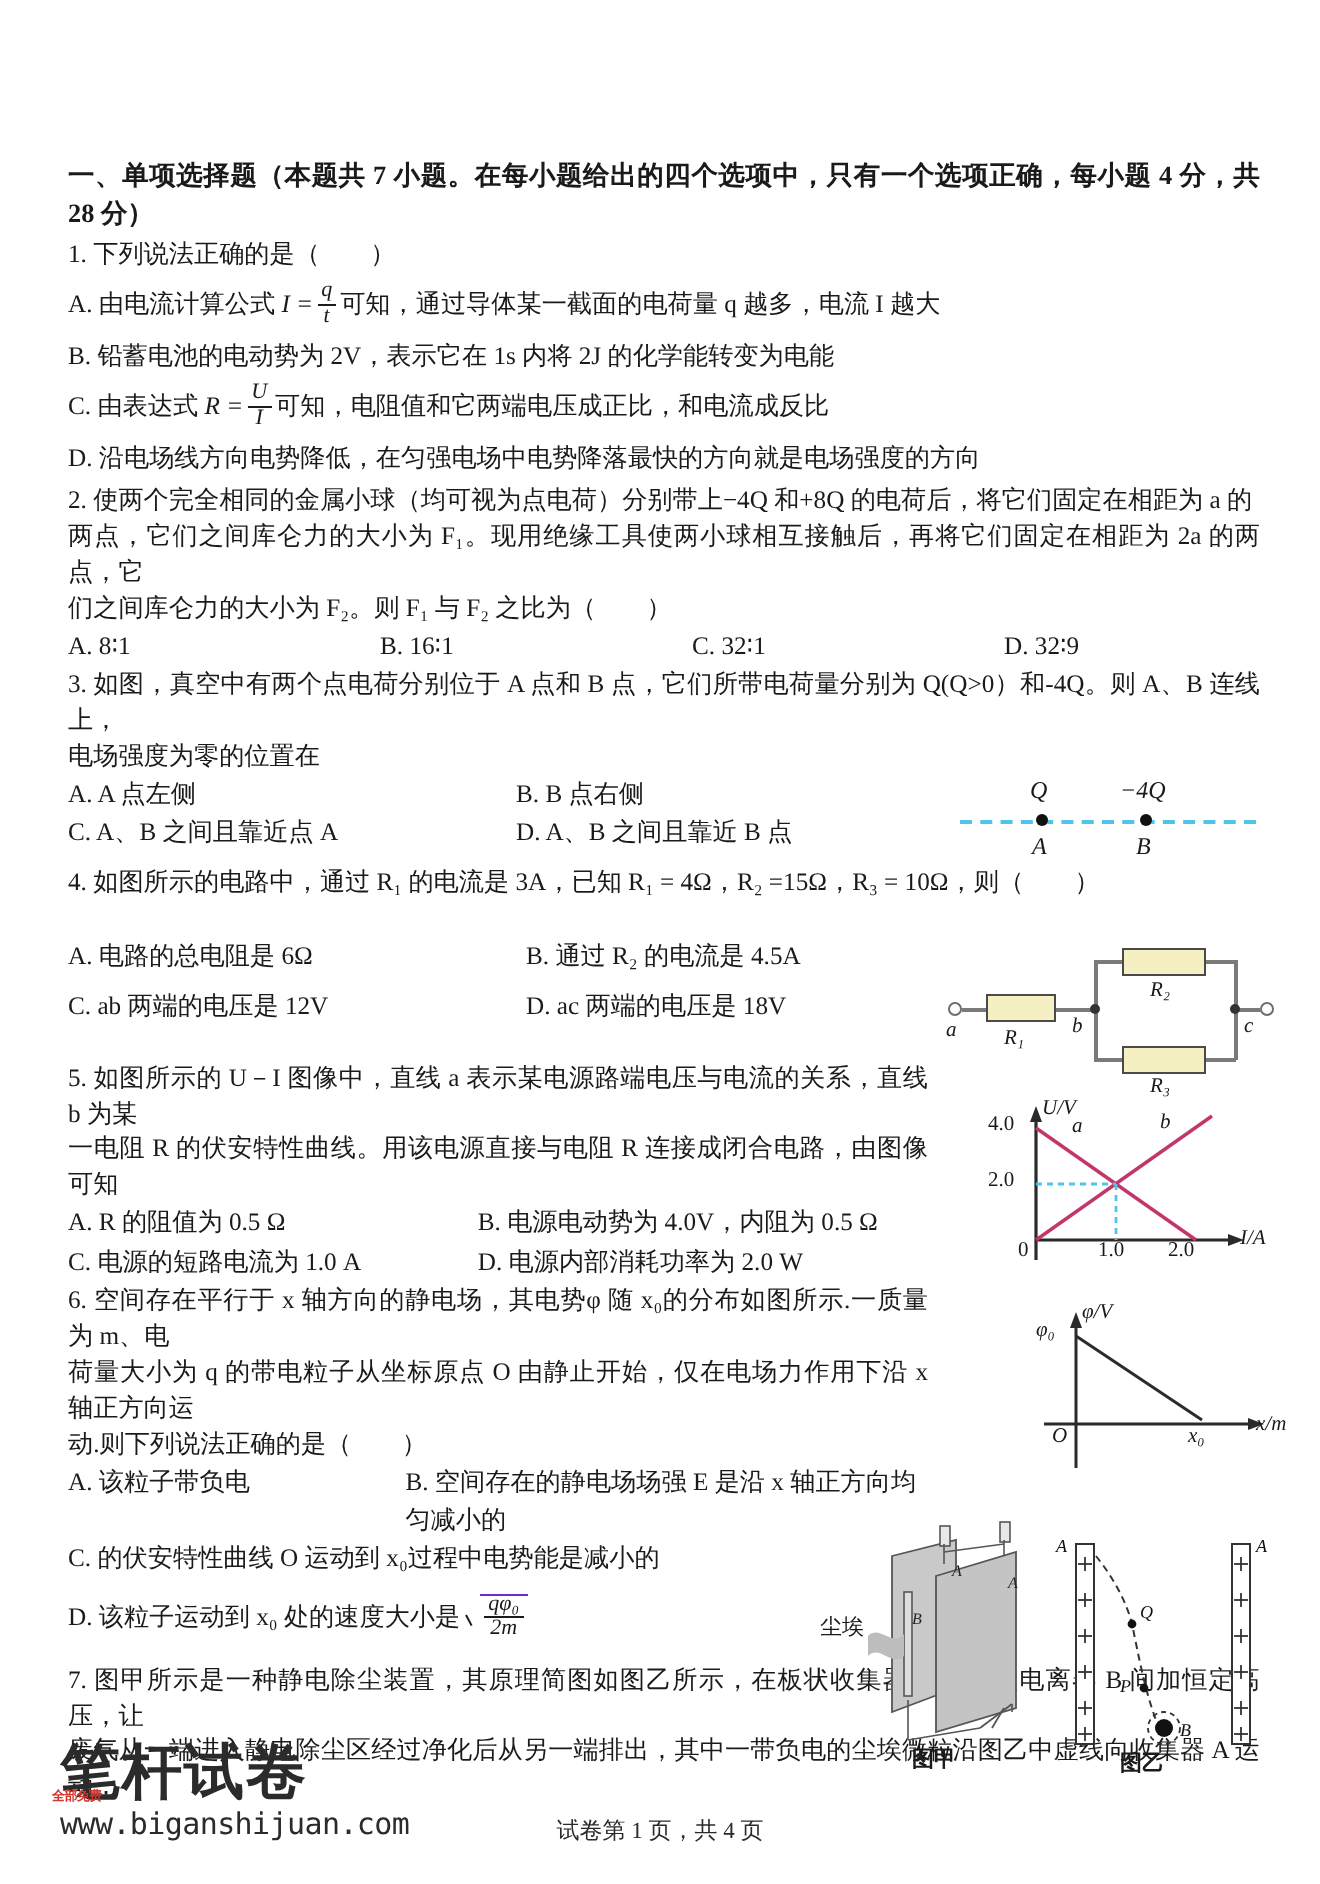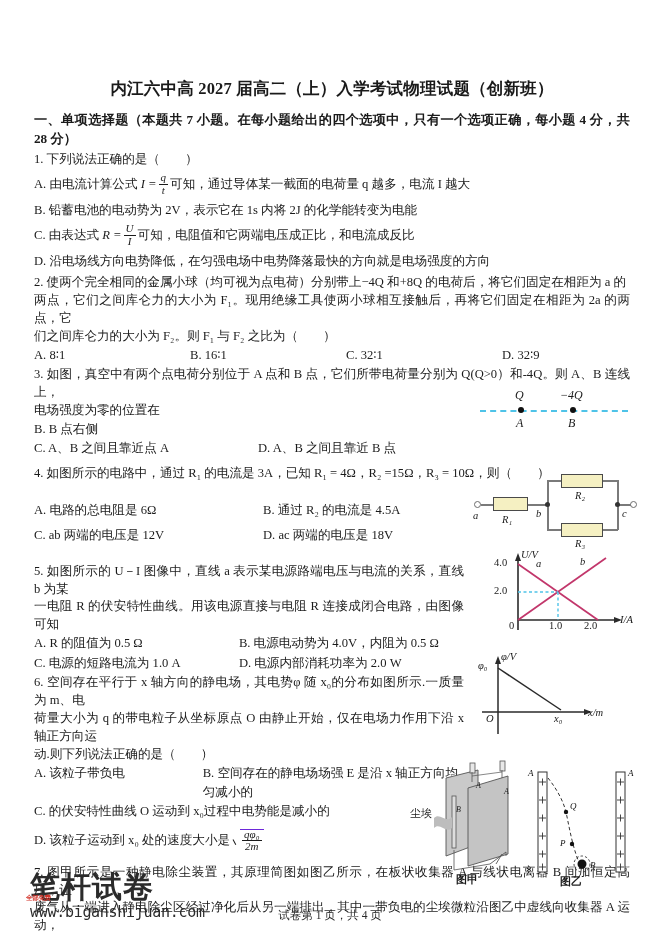--- a/index.html
+++ b/index.html
@@ -162,21 +162,21 @@
     position: absolute;
     left: 474px; top: 552px;
     width: 170px; height: 86px;
   }
   .axlbl { position: absolute; font-size: 10.5px; }
   .glabel { position: absolute; font-size: 10.5px; font-style: italic; }
 
   
   .fig-phi {
     position: absolute;
-    left: 464px; top: 654px;
+    left: 504px; top: 654px;
     width: 150px; height: 84px;
   }
 
   
   .fig-dust {
     position: absolute;
     left: 432px; top: 760px;
     width: 212px; height: 130px;
   }
   .figcap {
@@ -223,21 +223,20 @@
     color: #2a2a2a;
   }
 </style>
 </head>
 <body>
 
 <div class="page">
 
   <div class="content">
 
-    <h1 class="title">内江六中高 2027 届高二（上）入学考试物理试题（创新班）</h1>
     <div class="section-head">一、单项选择题（本题共 7 小题。在每小题给出的四个选项中，只有一个选项正确，每小题 4 分，共 28 分）</div>
 
     <div style="margin-top:2px;">
       <div class="qline">1. 下列说法正确的是（　　）</div>
       <div class="qline" style="margin-top:4px;">
         <span>A. 由电流计算公式</span>
         <i class="v">I =</i><span class="frac"><i class="v num">q</i><i class="v den">t</i></span><span>可知，通过导体某一截面的电荷量 q 越多，电流 I 越大</span>
       </div>
       <div class="qline" style="margin-top:4px;">B. 铅蓄电池的电动势为 2V，表示它在 1s 内将 2J 的化学能转变为电能</div>
       <div class="qline" style="margin-top:4px;">
@@ -256,20 +255,21 @@
         <div class="opt-4">B. 16∶1</div>
         <div class="opt-4">C. 32∶1</div>
         <div class="opt-4">D. 32∶9</div>
       </div>
     </div>
 
     <div style="margin-top:1px;">
       <div class="qline tight">3. 如图，真空中有两个点电荷分别位于 A 点和 B 点，它们所带电荷量分别为 Q(Q&gt;0）和-4Q。则 A、B 连线上，</div>
       <div class="qline tight">电场强度为零的位置在</div>
       <div class="opts-row" style="width:420px;">
+        <div class="opt-2">A. A 点左侧</div>
         <div class="opt-2">B. B 点右侧</div>
       </div>
       <div class="opts-row" style="width:420px;">
         <div class="opt-2">C. A、B 之间且靠近点 A</div>
         <div class="opt-2">D. A、B 之间且靠近 B 点</div>
       </div>
     </div>
 
     <div style="margin-top:6px;">
       <div class="qline tight">4. 如图所示的电路中，通过 R₁ 的电流是 3A，已知 R₁ = 4Ω，R₂ =15Ω，R₃ = 10Ω，则（　　）</div>

